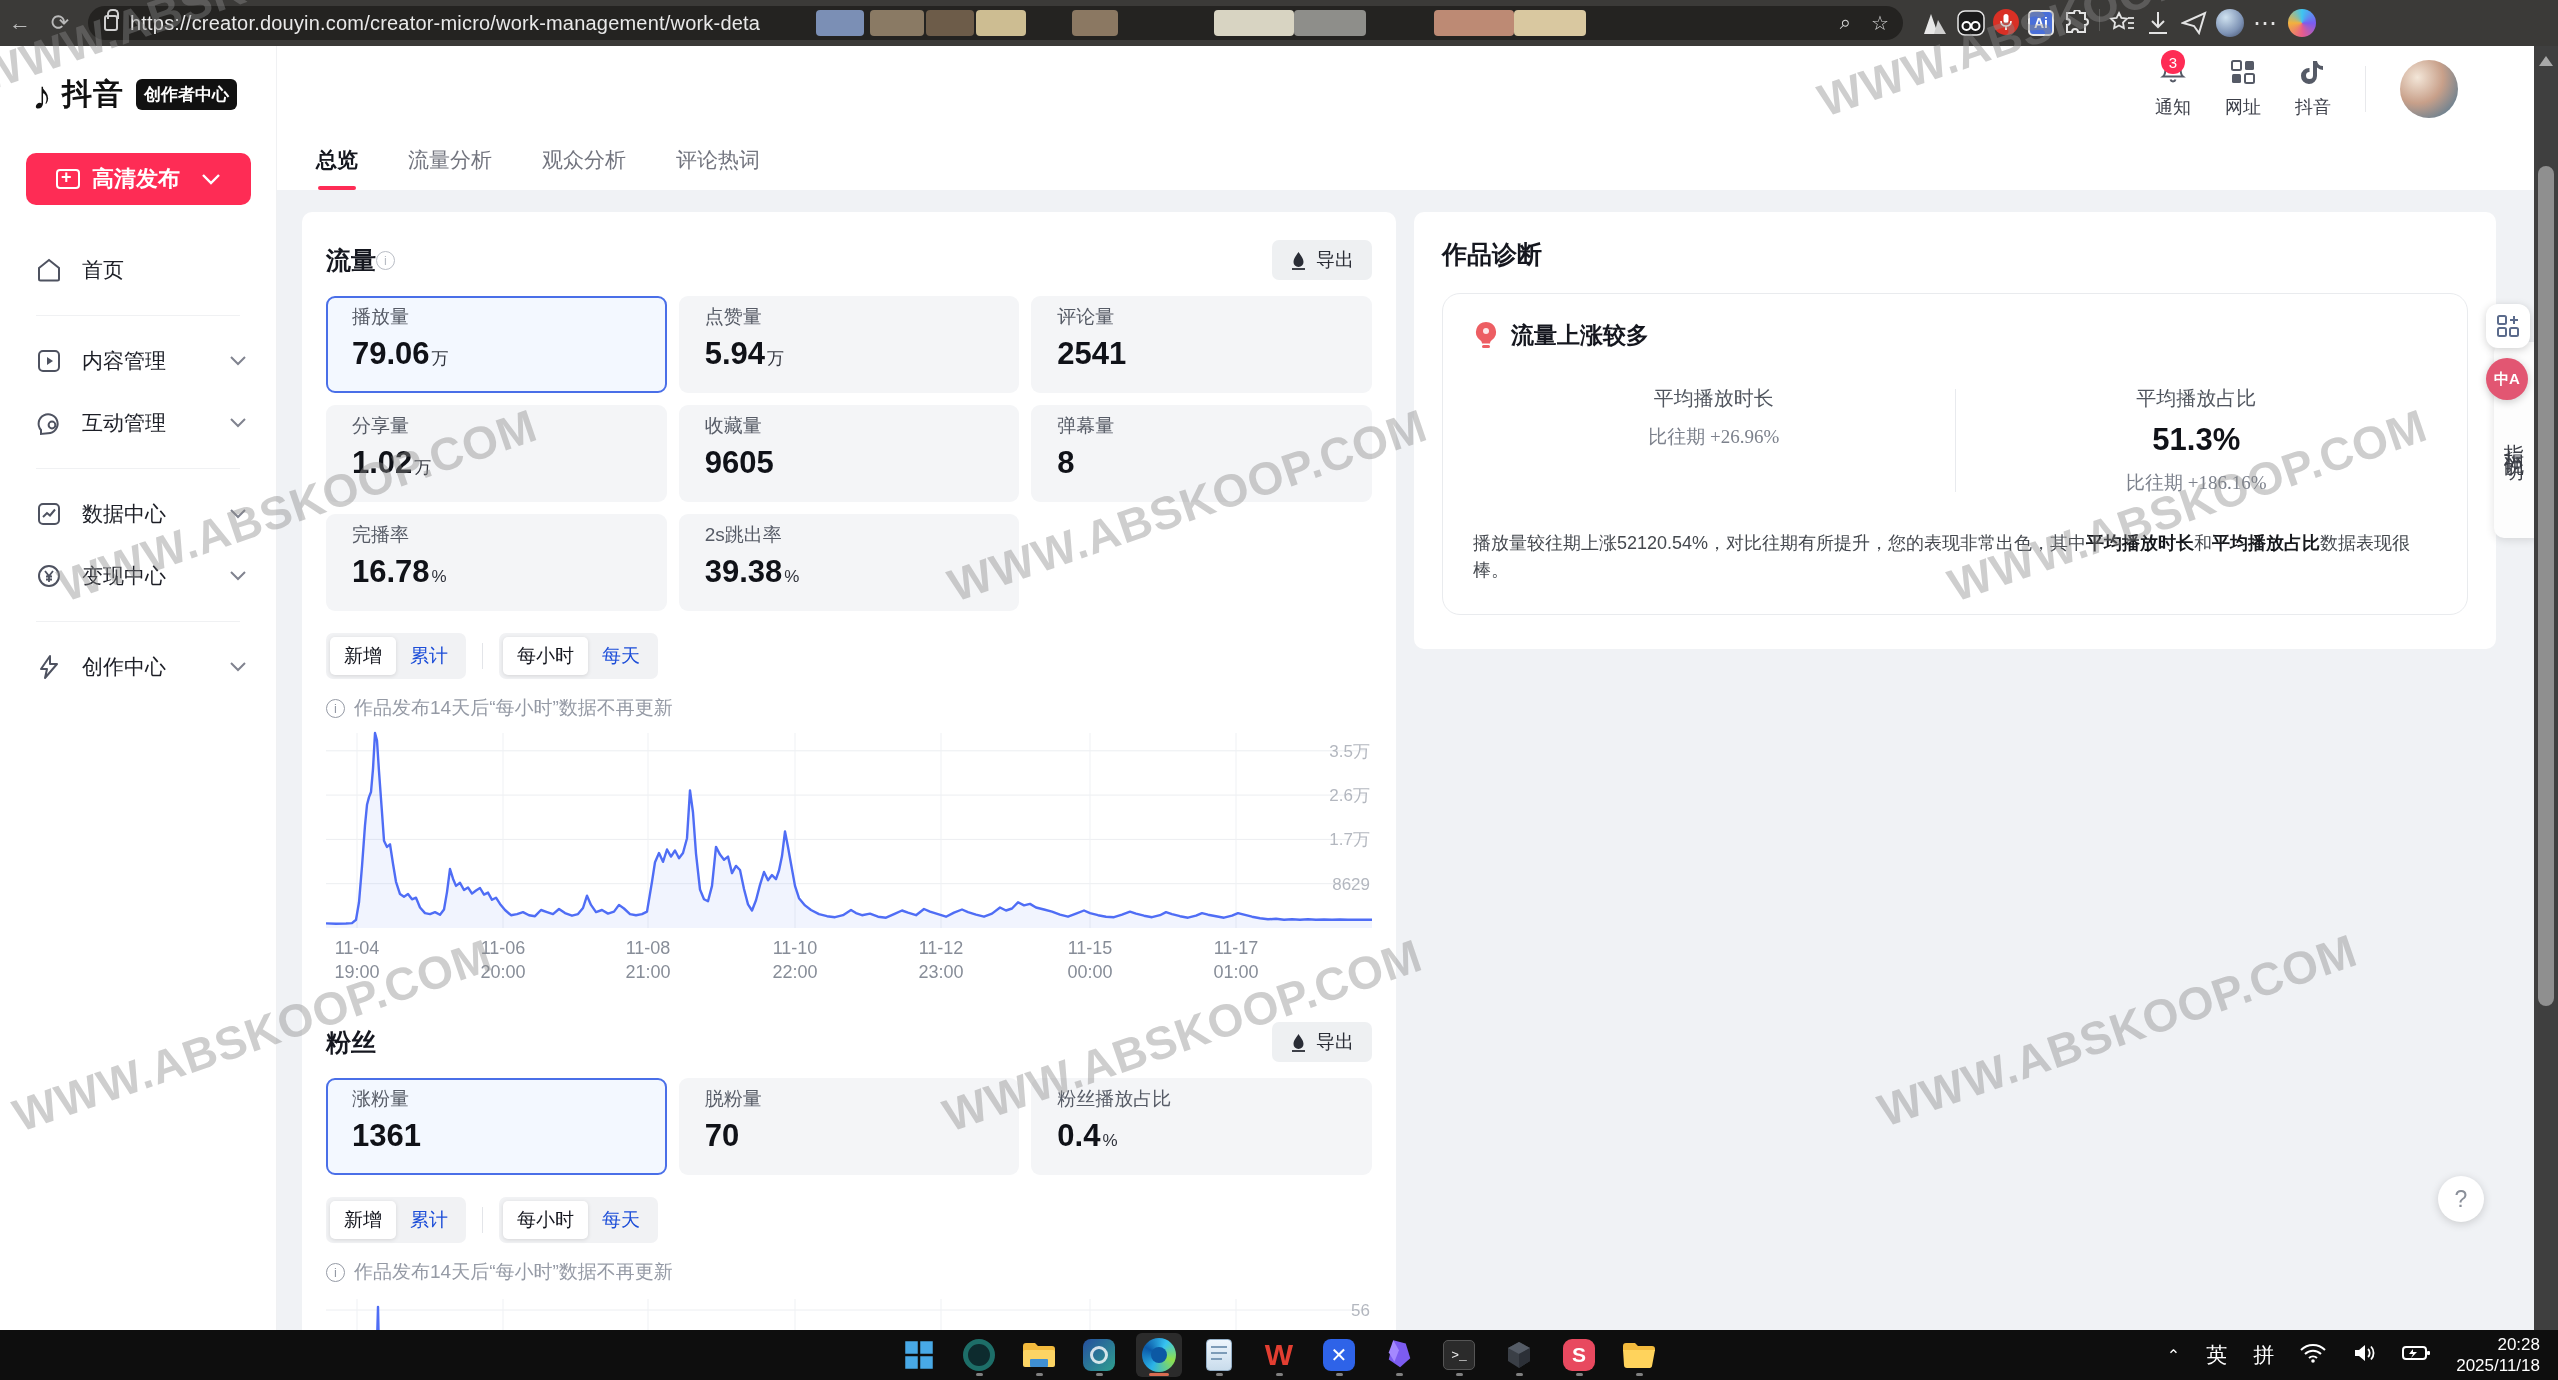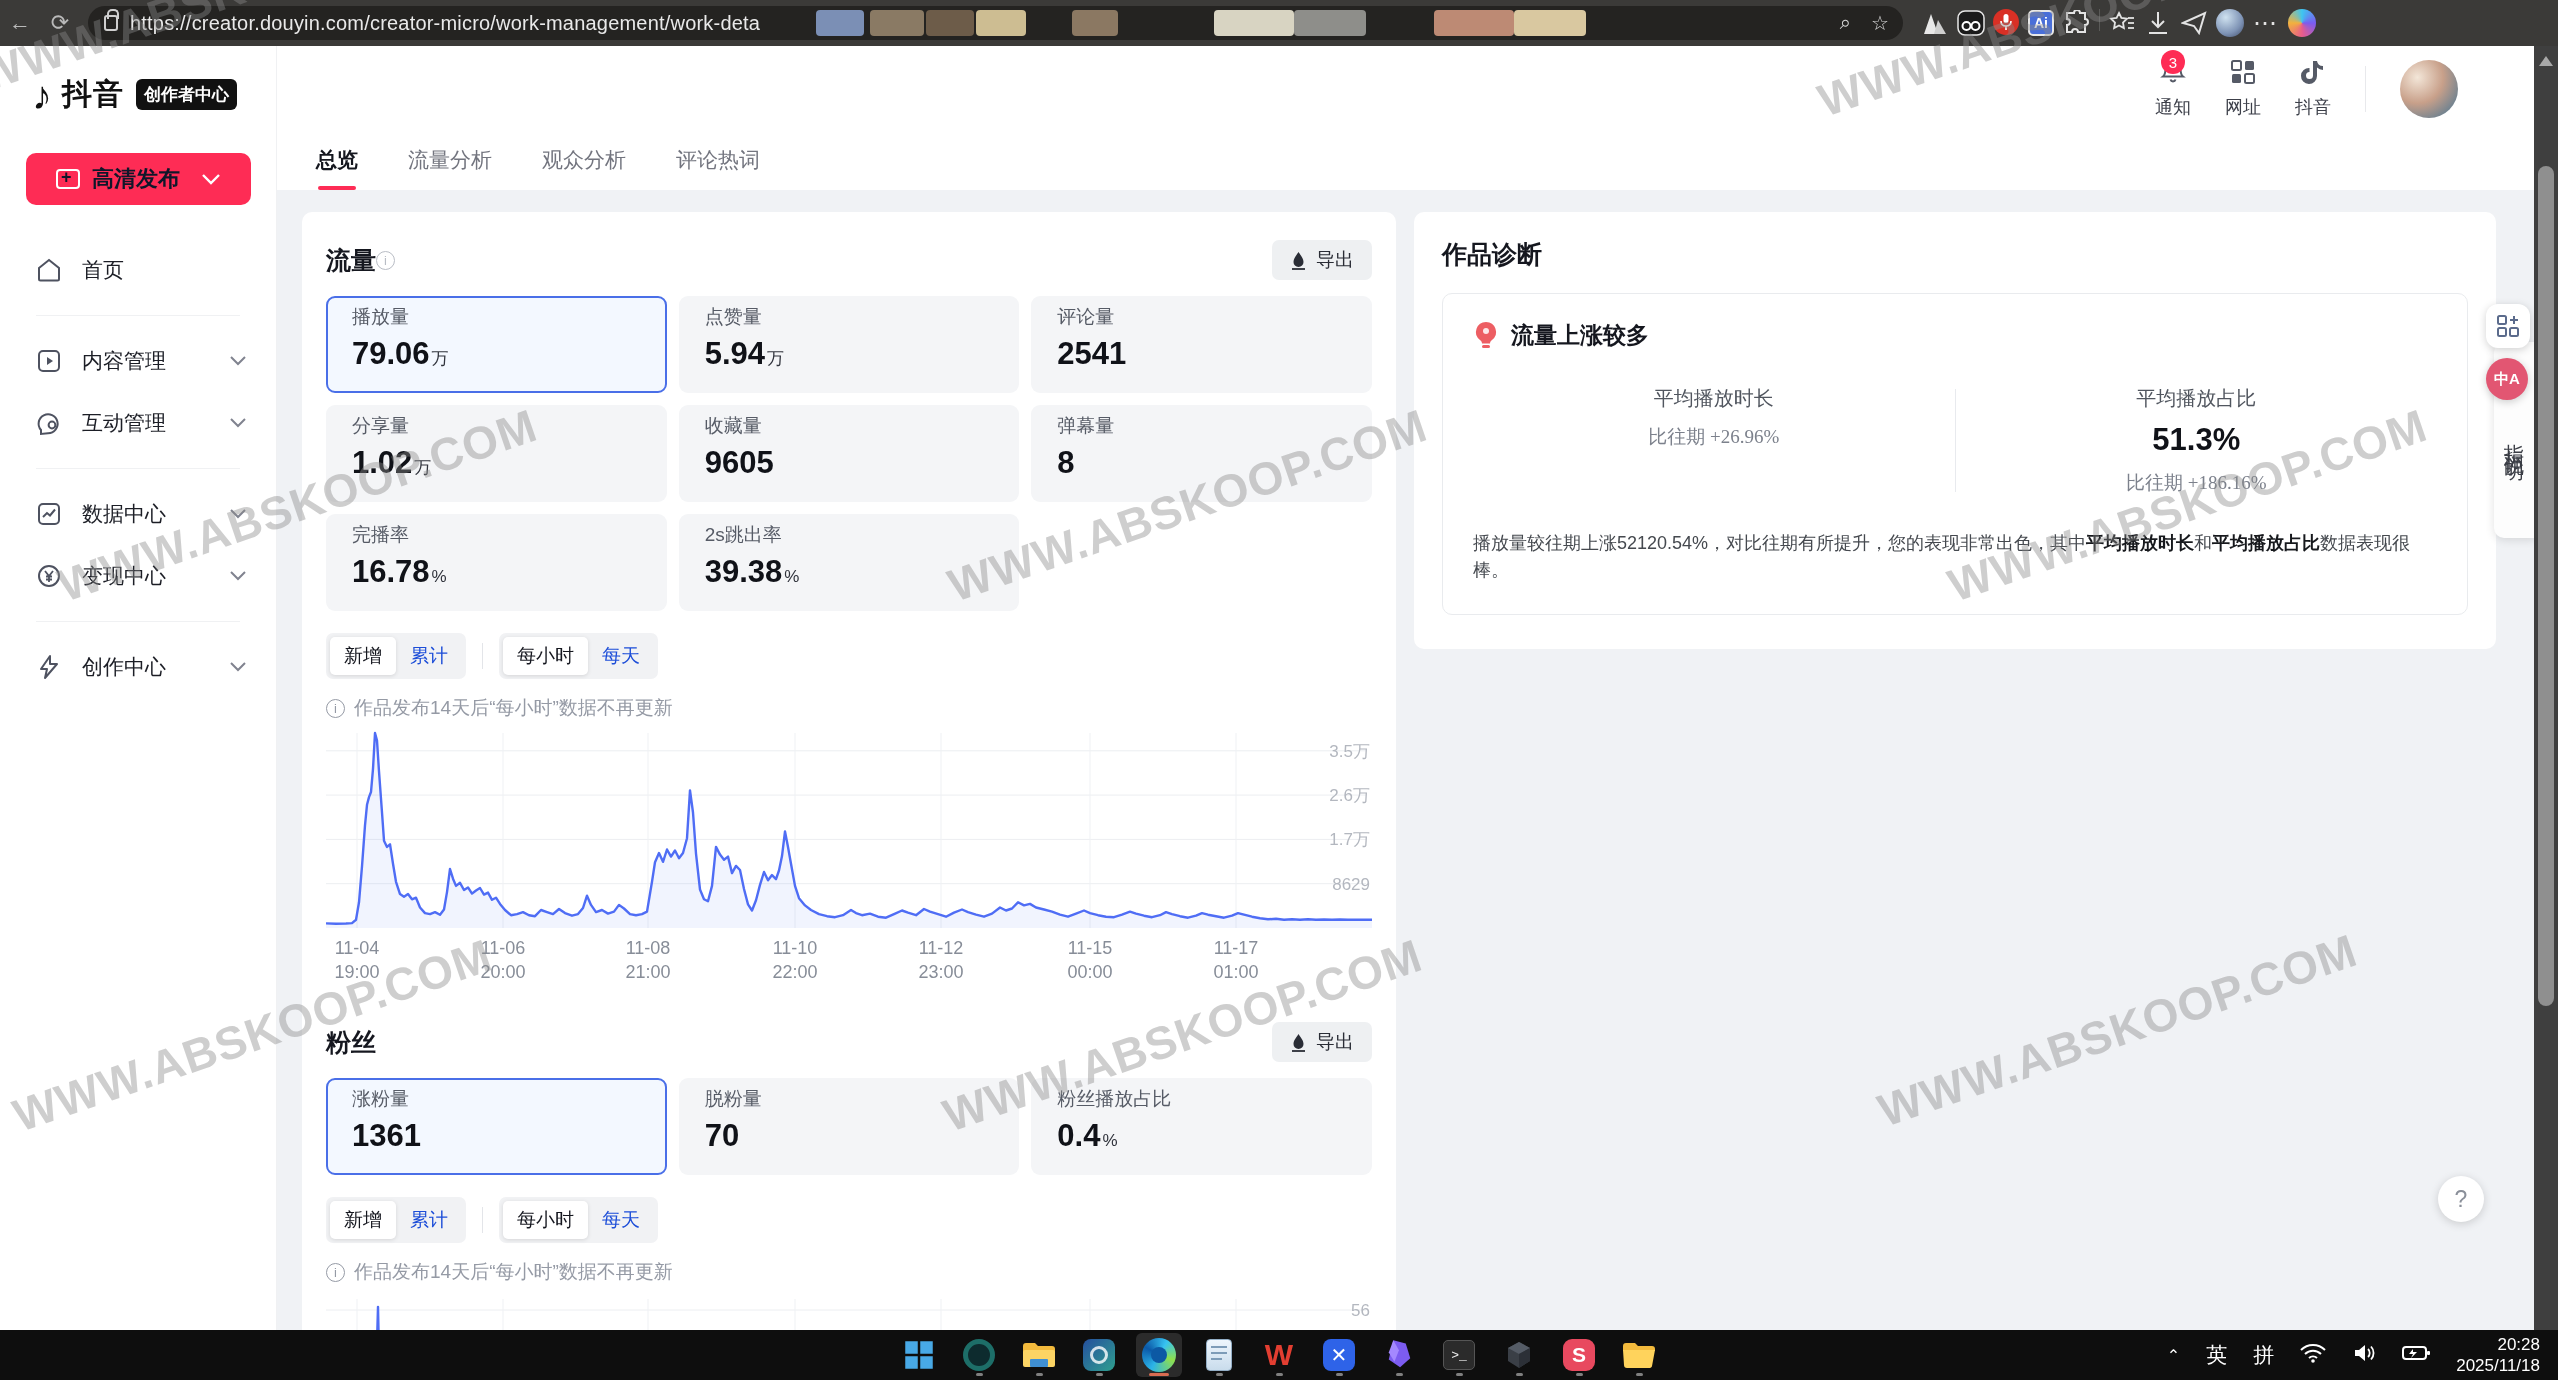--- a/index.html
+++ b/index.html
@@ -25,21 +25,21 @@
   .browser-avatar { width:28px; height:28px; border-radius:50%; background:radial-gradient(circle at 35% 30%,#cfe2f0,#7e93b5 60%,#3d4a66); }
   .copilot { width:28px; height:28px; border-radius:50%; background:conic-gradient(#3ec6f0,#7a5cf0,#e85c8a,#f2b13d,#3ec6f0); }
 
   
   .app { position:absolute; top:46px; left:0; width:2558px; height:1284px; display:flex; background:#f0f2f5; }
   .sidebar { width:277px; background:#fff; border-right:1px solid #f0f1f3; flex:0 0 auto; position:relative; z-index:2; }
   .logo-row { display:flex; align-items:center; padding:28px 0 0 32px; gap:10px; }
   .logo-note { font-size:40px; font-weight:bold; color:#111; line-height:36px; }
   .logo-text { font-size:30px; font-weight:bold; color:#111; letter-spacing:1px; }
   .logo-badge { background:#111; color:#fff; font-size:17px; font-weight:bold; border-radius:6px; padding:4px 8px; margin-left:2px; white-space:nowrap; }
-  .publish-btn { margin:38px auto 0 auto; width:225px; height:52px; background:#fe2c55; border-radius:10px; display:flex; align-items:center; justify-content:center; gap:12px; color:#0f172a; cursor:pointer; }
+  .publish-btn { margin:38px auto 0 auto; width:225px; height:52px; background:#fe2c55; border-radius:10px; display:flex; align-items:center; justify-content:center; gap:12px; color:#ffffff; cursor:pointer; }
   .publish-btn .plabel { font-size:22px; font-weight:bold; }
   .pub-icon { width:24px; height:20px; border:2px solid #fff; border-radius:4px; position:relative; }
   .pub-icon:before { content:"+"; position:absolute; top:-4px; left:3px; font-size:18px; font-weight:bold; }
   .pub-chevron { margin-left:10px; }
   .menu { margin-top:34px; }
   .menu-item { display:flex; align-items:center; height:62px; padding:0 30px 0 36px; color:#1c1e26; font-size:21px; cursor:pointer; }
   .menu-item .mi-icon { width:26px; height:26px; margin-right:20px; color:#4e5260; flex:0 0 auto; }
   .menu-item .mi-label { flex:1; }
   .menu-item .mi-chevron { color:#80838f; }
   .menu-divider { height:1px; background:#f0f1f3; margin:14px 36px; }
@@ -82,21 +82,21 @@
   .seg-divider { width:1px; height:26px; background:#e3e5e9; }
 
   .note-row { display:flex; align-items:center; gap:9px; margin-top:16px; color:#959aa5; font-size:19px; }
   .note-row .info-dot { border-color:#959aa5; color:#959aa5; }
 
   .chart-wrap { margin-top:10px; position:relative; }
   .chart-wrap svg { display:block; }
   .fans-gap { margin-top:34px; }
 
   
-  .diag-box { margin-top:22px; border:1px solid #e9ebee; border-radius:10px; padding:26px 30px 30px 30px; }
+  .diag-box { margin-top:22px; border:1px solid #e9ebee; border-radius:18px; padding:26px 30px 30px 30px; }
   .diag-head { display:flex; align-items:center; gap:12px; font-size:23px; font-weight:bold; color:#15171f; }
   .diag-metrics { display:flex; margin-top:34px; }
   .diag-metric { flex:1; text-align:center; }
   .dm-label { font-size:20px; color:#51565f; }
   .dm-value { font-size:31px; font-weight:bold; color:#101218; margin-top:10px; }
   .dm-compare { font-size:19px; color:#7c818c; margin-top:12px;font-family:Liberation Serif, serif; }
   .diag-vdiv { width:1px; background:#e8eaee; margin:4px 0; }
   .diag-summary { margin-top:34px; font-size:18px; color:#45494f; line-height:1.5; }
   .diag-summary .b { font-weight:bold; color:#17191d; }
 

